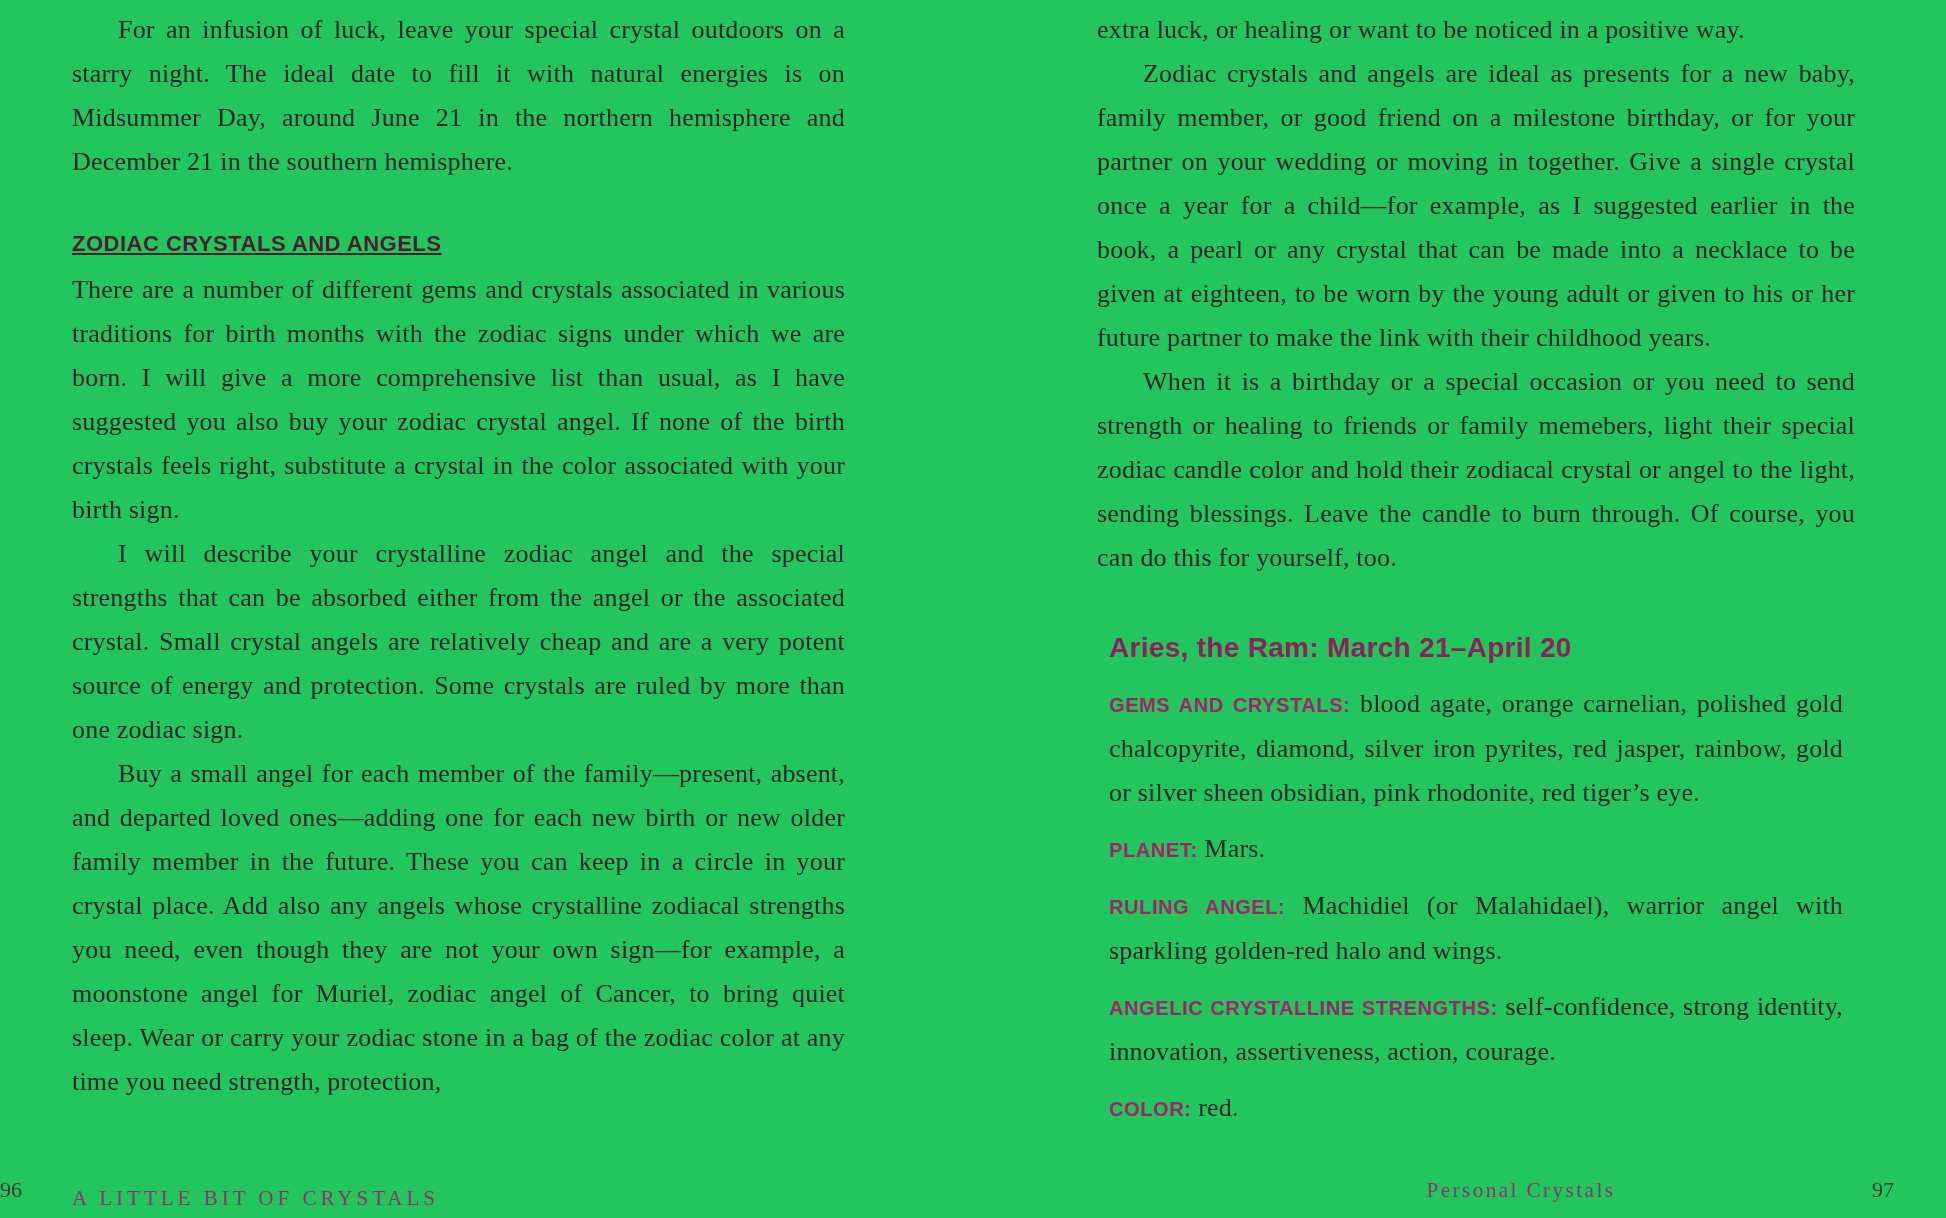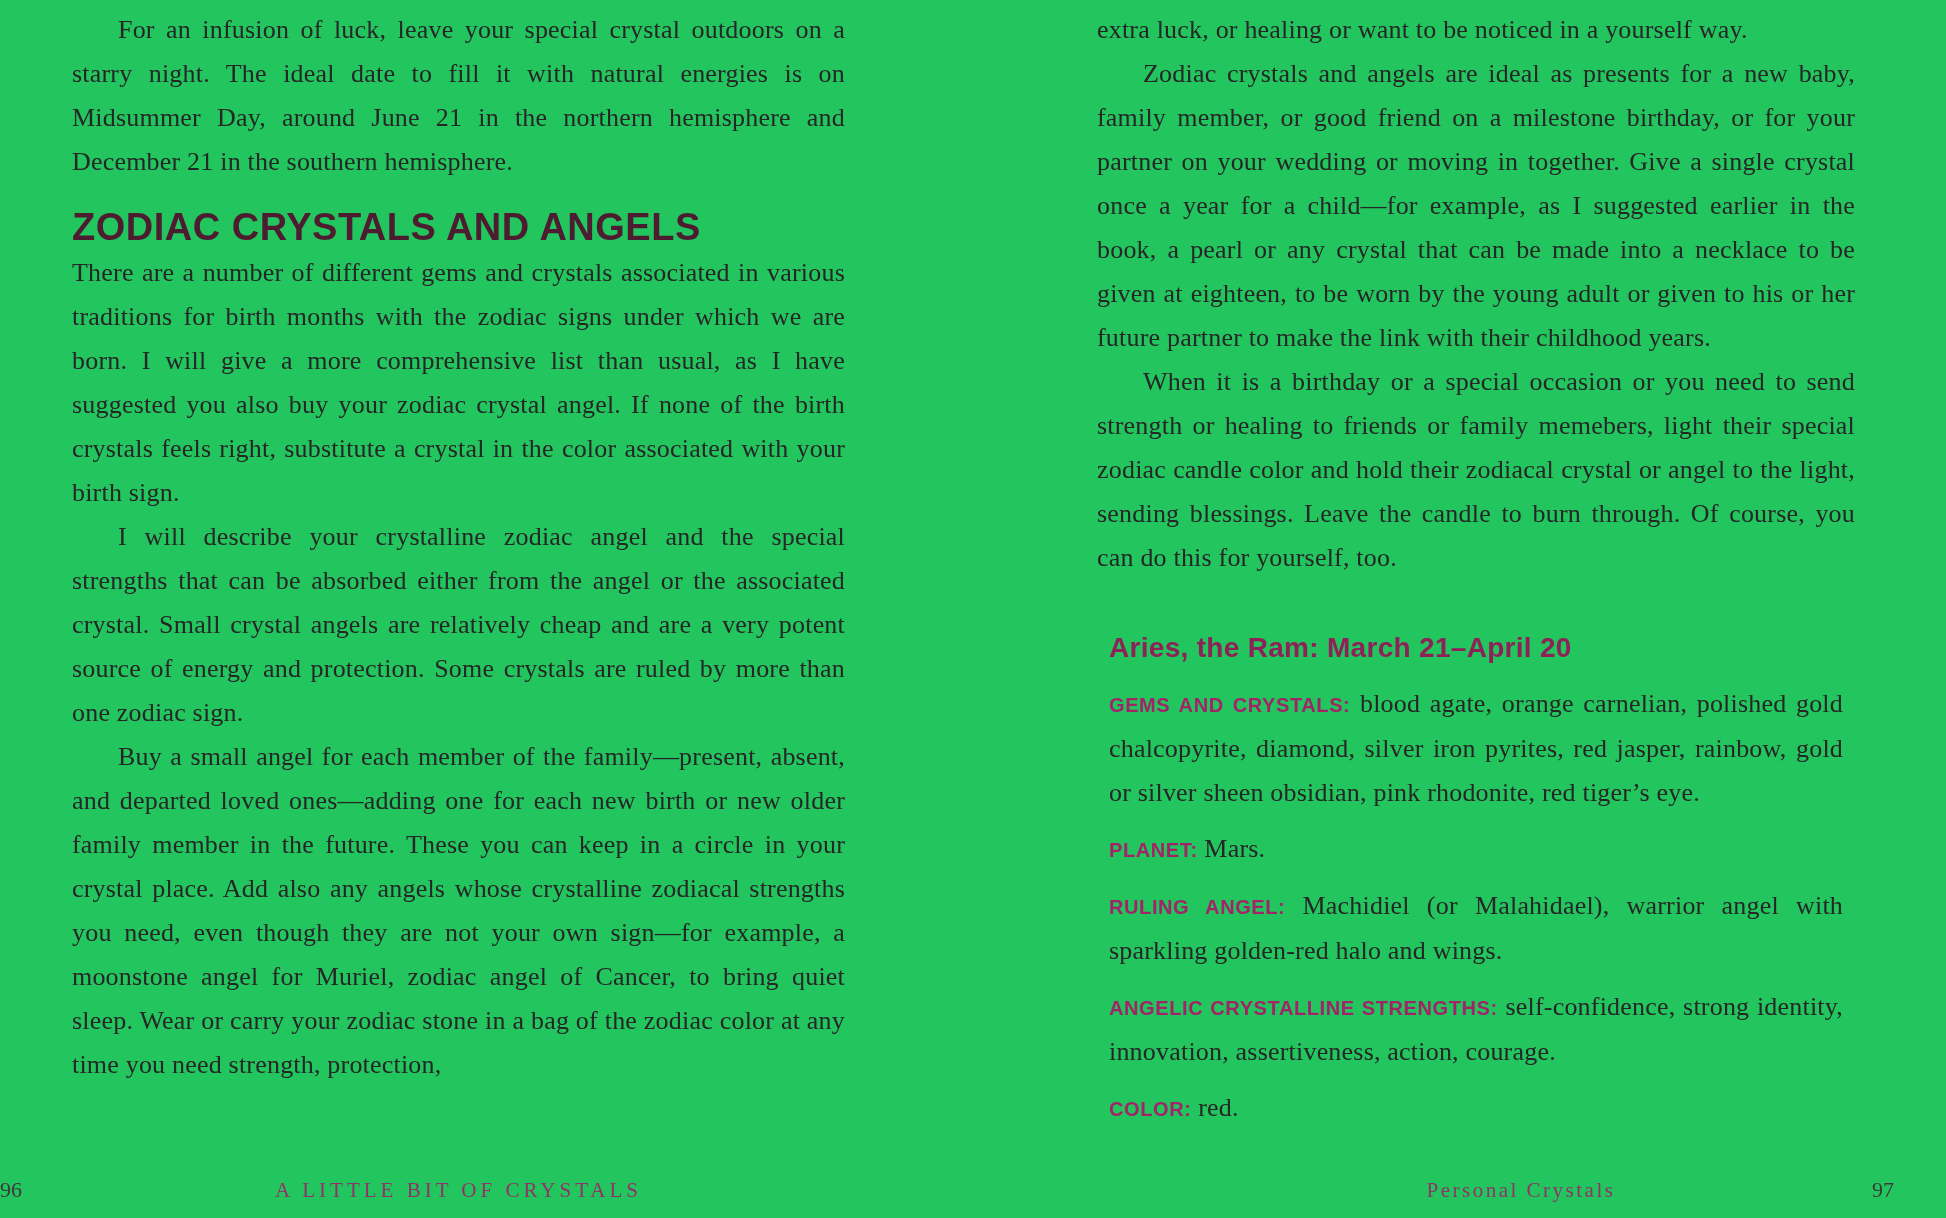--- a/index.html
+++ b/index.html
@@ -32,27 +32,28 @@
     margin: 0;
     font-size: 26px;
     line-height: 44px;
     text-align: justify;
     letter-spacing: 0.2px;
   }
   p.body.indent {
     text-indent: 46px;
   }
   h2.section-heading {
-    margin: 21px 0 2px 0;
+    margin: 38px 0 2px 0;
     font-family: "Liberation Sans", sans-serif;
     font-weight: 700;
-    font-size: 38px;
+    font-size: 22px;
     line-height: 44px;
     letter-spacing: 0.5px;
     color: #4d1c30;
+    text-decoration: underline;
   }
   h3.subsection-heading {
     margin: 46px 0 2px 12px;
     font-family: "Liberation Sans", sans-serif;
     font-weight: 700;
     font-size: 28px;
     line-height: 44px;
     letter-spacing: 0.3px;
     color: #8e2157;
   }
@@ -89,23 +90,23 @@
   .page-number-right {
     right: 52px;
     text-align: right;
   }
   .running-head {
     color: #8e3468;
   }
   .running-head-left {
     left: 72px;
     width: 773px;
-    text-align: center;
     letter-spacing: 4px;
     font-size: 21px;
+    margin-top: 8px;
   }
   .running-head-right {
     left: 1142px;
     width: 758px;
     text-align: center;
     letter-spacing: 2.5px;
     font-size: 21px;
   }
 </style>
 </head>
@@ -115,21 +116,21 @@
 
   <div class="column column-left">
     <p class="body indent">For an infusion of luck, leave your special crystal outdoors on a starry night. The ideal date to fill it with natural energies is on Midsummer Day, around June 21 in the northern hemisphere and December 21 in the southern hemisphere.</p>
     <h2 class="section-heading">ZODIAC CRYSTALS AND ANGELS</h2>
     <p class="body">There are a number of different gems and crystals associated in various traditions for birth months with the zodiac signs under which we are born. I will give a more comprehensive list than usual, as I have suggested you also buy your zodiac crystal angel. If none of the birth crystals feels right, substitute a crystal in the color associated with your birth sign.</p>
     <p class="body indent">I will describe your crystalline zodiac angel and the special strengths that can be absorbed either from the angel or the associated crystal. Small crystal angels are relatively cheap and are a very potent source of energy and protection. Some crystals are ruled by more than one zodiac sign.</p>
     <p class="body indent">Buy a small angel for each member of the family—present, absent, and departed loved ones—adding one for each new birth or new older family member in the future. These you can keep in a circle in your crystal place. Add also any angels whose crystalline zodiacal strengths you need, even though they are not your own sign—for example, a moonstone angel for Muriel, zodiac angel of Cancer, to bring quiet sleep. Wear or carry your zodiac stone in a bag of the zodiac color at any time you need strength, protection,</p>
   </div>
 
   <div class="column column-right">
-    <p class="body">extra luck, or healing or want to be noticed in a yourself way.</p>
+    <p class="body">extra luck, or healing or want to be noticed in a positive way.</p>
     <p class="body indent">Zodiac crystals and angels are ideal as presents for a new baby, family member, or good friend on a milestone birthday, or for your partner on your wedding or moving in together. Give a single crystal once a year for a child—for example, as I suggested earlier in the book, a pearl or any crystal that can be made into a necklace to be given at eighteen, to be worn by the young adult or given to his or her future partner to make the link with their childhood years.</p>
     <p class="body indent">When it is a birthday or a special occasion or you need to send strength or healing to friends or family memebers, light their special zodiac candle color and hold their zodiacal crystal or angel to the light, sending blessings. Leave the candle to burn through. Of course, you can do this for yourself, too.</p>
     <h3 class="subsection-heading">Aries, the Ram: March 21–April 20</h3>
 
     <p class="entry">
       <span class="entry-label">GEMS AND CRYSTALS:</span>
       <span class="entry-text">blood agate, orange carnelian, polished gold chalcopyrite, diamond, silver iron pyrites, red jasper, rainbow, gold or silver sheen obsidian, pink rhodonite, red tiger’s eye.</span>
     </p>
     <p class="entry">
       <span class="entry-label">PLANET:</span>

